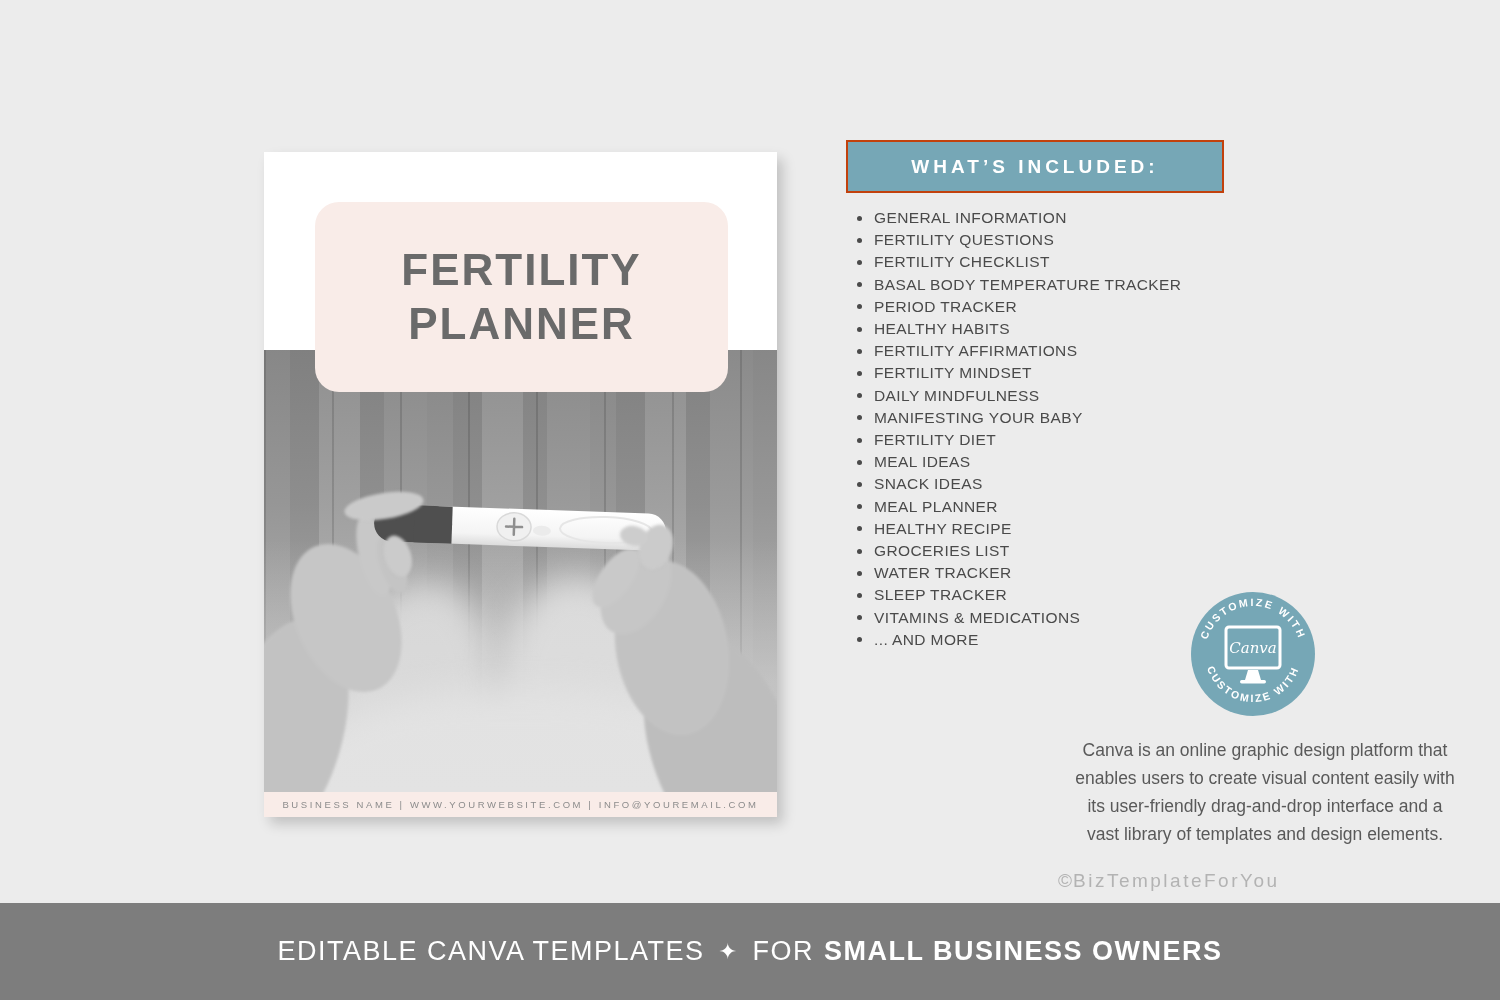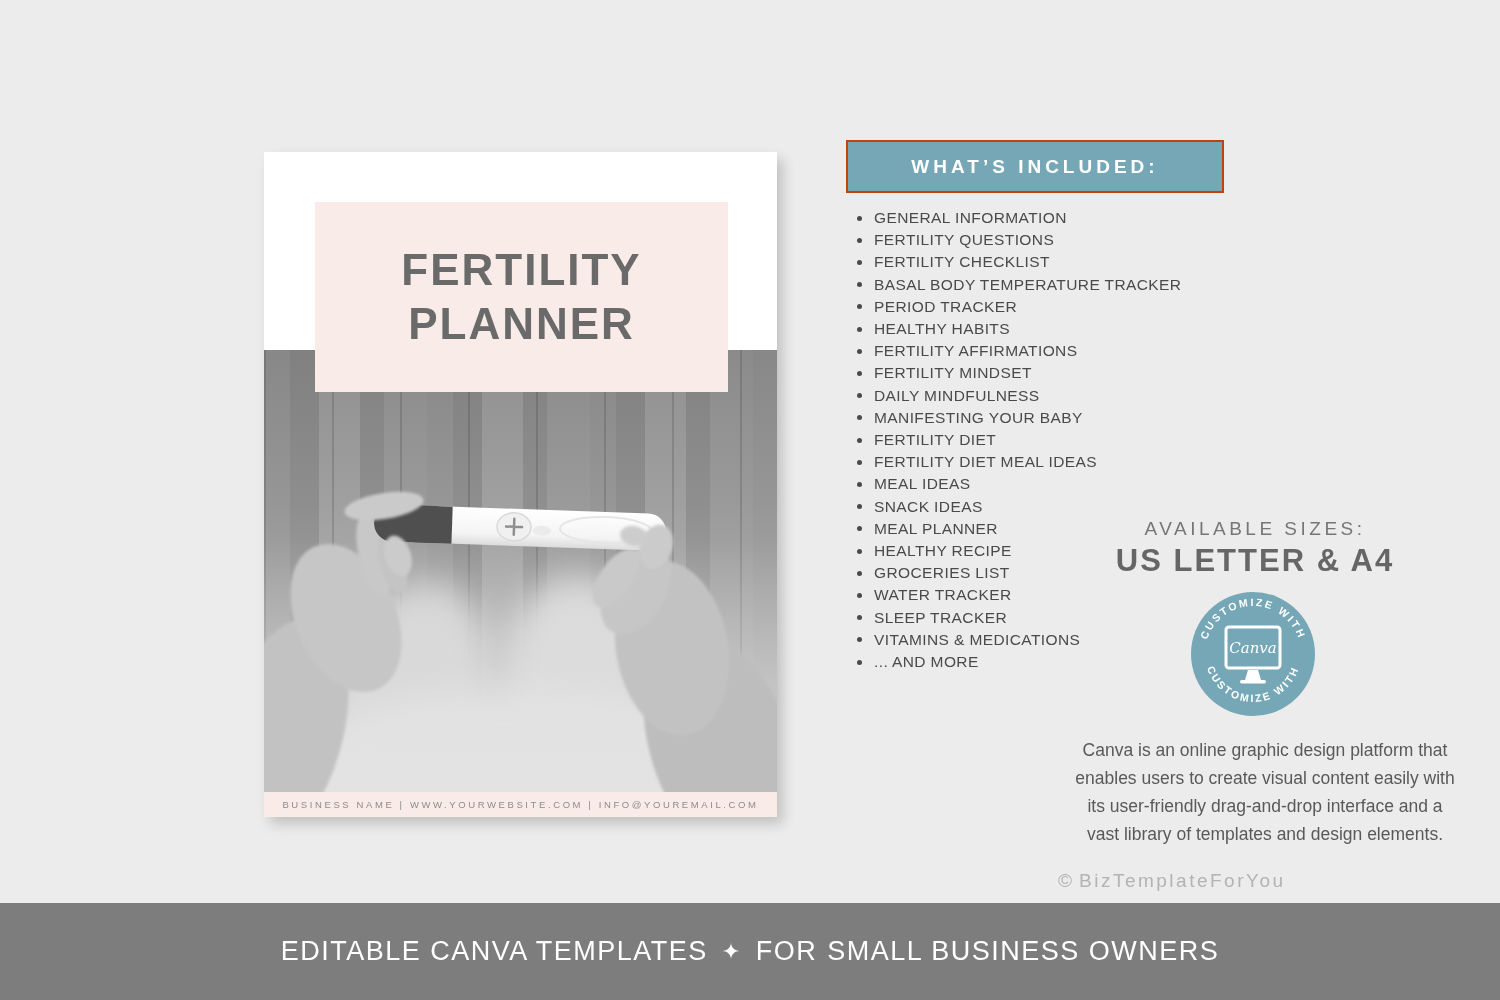--- a/index.html
+++ b/index.html
@@ -19,21 +19,21 @@
   }
   .blur-layer { position:absolute; filter:blur(16px); border-radius:50%; }
   .leg-left  { left:55px;  top:230px; width:170px; height:300px; background:#d6d6d6; transform:rotate(14deg); }
   .leg-right { left:240px; top:225px; width:185px; height:300px; background:#dadada; transform:rotate(-13deg); }
   .waist     { left:20px;  top:340px; width:470px; height:220px; background:#e2e2e2; border-radius:45%; }
   .photo-haze { position:absolute; left:0; top:190px; width:513px; height:252px;
                 background:linear-gradient(180deg, rgba(230,230,230,0) 0%, rgba(225,225,225,0.35) 55%, rgba(228,228,228,0.5) 100%); }
   .hands-svg { position:absolute; left:0; top:0; }
 
   .title-box { position:absolute; left:51px; top:50px; width:413px; height:190px; background:#f9ece8; z-index:3;
-               display:flex; flex-direction:column; align-items:center; justify-content:center; }
+               display:flex; flex-direction:column; align-items:center; justify-content:center;border-radius:24px; }
   .title-line { font-size:44px; line-height:54px; font-weight:800; letter-spacing:2px; color:#6a6a6a; }
   .cover-footer { position:absolute; left:0; bottom:0; width:513px; height:25px; background:#f9ece8; z-index:3;
                   display:flex; align-items:center; justify-content:center;
                   font-size:9.5px; letter-spacing:2.6px; color:#8c8c8c; font-weight:500; }
 
   
   .included-header { position:absolute; left:846px; top:140px; width:378px; height:53px;
                      background:#76a7b6; border:2px solid #c2410c;
                      display:flex; align-items:center; justify-content:center;
                      color:#ffffff; font-size:19px; font-weight:700; letter-spacing:4px; }
@@ -46,29 +46,29 @@
   .sizes { position:absolute; left:1080px; top:518px; width:350px; text-align:center; }
   .sizes-label { font-size:19px; letter-spacing:3.5px; color:#767676; }
   .sizes-value { margin-top:3px; font-size:31px; font-weight:800; letter-spacing:2px; color:#666666; }
 
   .badge { position:absolute; left:1191px; top:592px; width:124px; height:124px; }
 
   .canva-desc { position:absolute; left:1070px; top:736px; width:390px; text-align:center;
                 font-size:17.5px; line-height:28px; color:#595959; }
 
   .copyright { position:absolute; left:1058px; top:870px; font-size:19px; color:#b3b3b3; letter-spacing:1px; }
-  .copyright .c-name { letter-spacing:2.5px; margin-left:6px; }
+  .copyright .c-name { letter-spacing:2.5px; }
 
   
   .page-footer { position:absolute; left:0; top:903px; width:1500px; height:97px; background:#7d7d7d;
                  display:flex; align-items:center; justify-content:center;
                  color:#ffffff; font-size:27px; letter-spacing:1.5px; }
   .page-footer .star { font-size:22px; margin:0 14px; }
   .page-footer .mid { margin-right:10px; }
-  .page-footer .bold { font-weight:400; }
+  .page-footer .bold { font-weight:700; }
 </style>
 </head>
 <body>
 
 <div class="canvas">
 
   <div class="mockup">
     <div class="cover-photo">
       <div class="blur-layer leg-left"></div>
       <div class="blur-layer leg-right"></div>
@@ -134,36 +134,31 @@
       <li>FERTILITY QUESTIONS</li>
       <li>FERTILITY CHECKLIST</li>
       <li>BASAL BODY TEMPERATURE TRACKER</li>
       <li>PERIOD TRACKER</li>
       <li>HEALTHY HABITS</li>
       <li>FERTILITY AFFIRMATIONS</li>
       <li>FERTILITY MINDSET</li>
       <li>DAILY MINDFULNESS</li>
       <li>MANIFESTING YOUR BABY</li>
       <li>FERTILITY DIET</li>
-      <li>FERTILITY DIET MEAL IDEAS</li>
       <li>MEAL IDEAS</li>
       <li>SNACK IDEAS</li>
       <li>MEAL PLANNER</li>
       <li>HEALTHY RECIPE</li>
       <li>GROCERIES LIST</li>
       <li>WATER TRACKER</li>
       <li>SLEEP TRACKER</li>
       <li>VITAMINS &amp; MEDICATIONS</li>
       <li>... AND MORE</li>
     </ul>
 
-  <div class="sizes">
-    <div class="sizes-label">AVAILABLE SIZES:</div>
-    <div class="sizes-value">US LETTER &amp; A4</div>
-  </div>
 
   <svg class="badge" viewBox="0 0 124 124">
     <defs>
       <path id="arcTop" d="M 14,62 A 48,48 0 0 1 110,62"></path>
       <path id="arcBottom" d="M 14,62 A 48,48 0 0 0 110,62"></path>
     </defs>
     <circle cx="62" cy="62" r="62" fill="#76a7b6"></circle>
     <text font-size="10.5" font-weight="700" fill="#ffffff" letter-spacing="2.2" font-family="Liberation Sans, sans-serif">
       <textPath href="#arcTop" startOffset="50%" text-anchor="middle">CUSTOMIZE WITH</textPath>
     </text>

